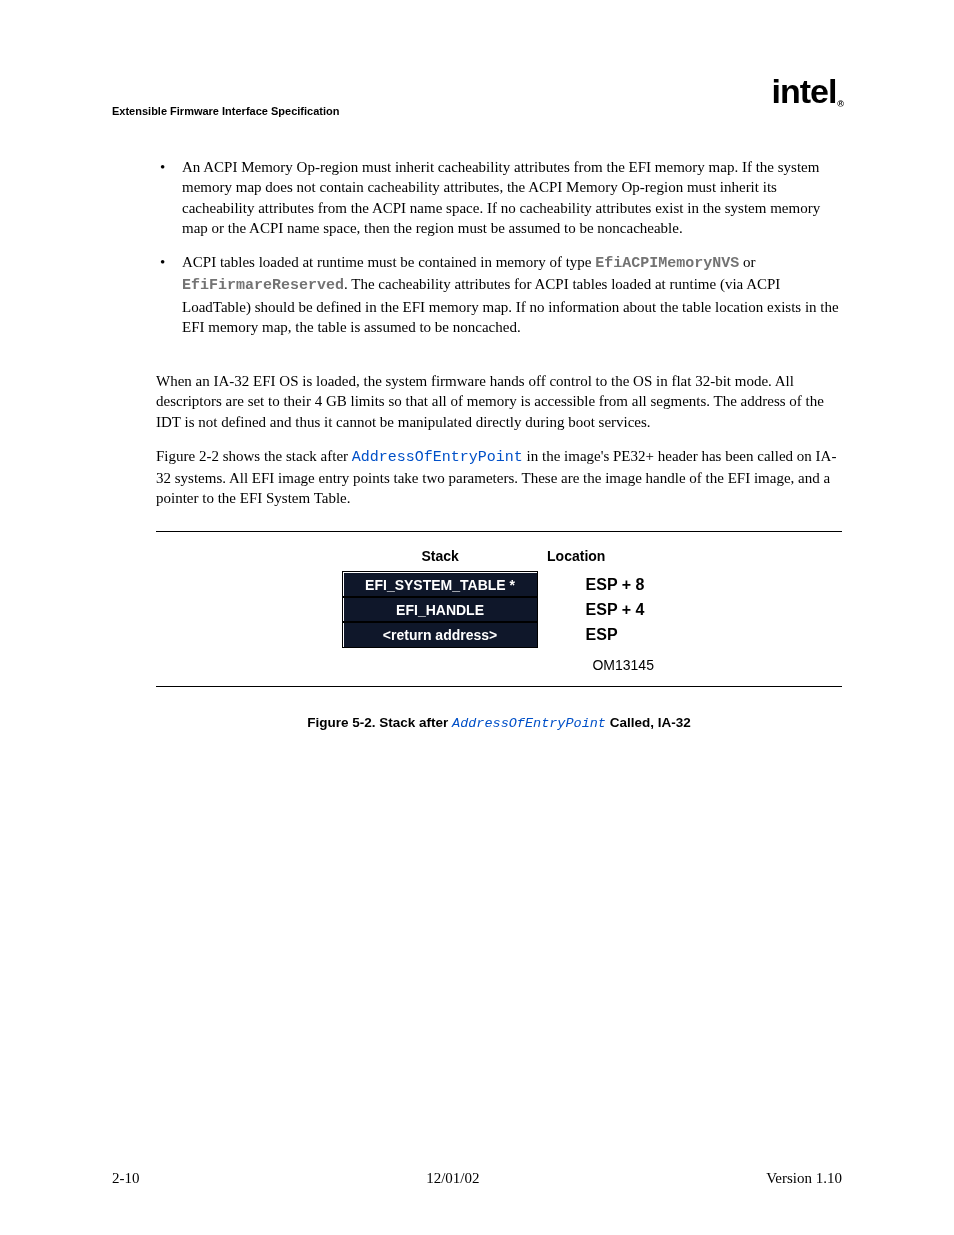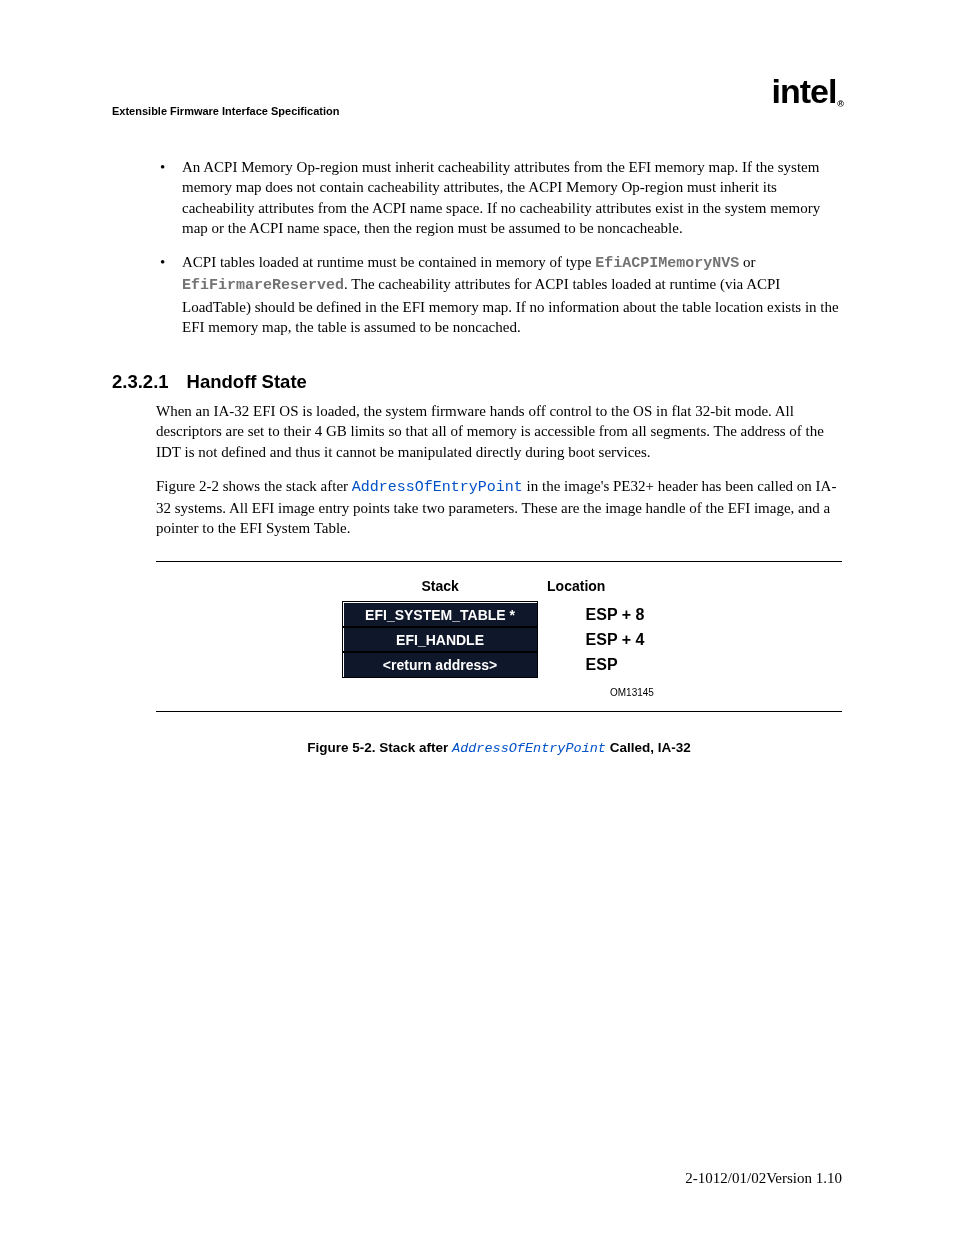--- a/index.html
+++ b/index.html
@@ -125,38 +125,38 @@
   }
   .loc-cell {
     font-family: Arial, Helvetica, sans-serif;
     font-weight: bold;
     font-size: 16px;
     padding: 3px 10px 3px 48px;
     text-align: left;
   }
   .om-id {
     font-family: Arial, Helvetica, sans-serif;
-    font-size: 10px;
+    font-size: 14px;
     text-align: right;
     padding-top: 10px;
   }
   .figure-caption {
     text-align: center;
     font-family: Arial, Helvetica, sans-serif;
     font-size: 13.5px;
     margin-top: 10px;
   }
   .figure-caption .bold { font-weight: bold; }
   .footer {
     position: absolute;
     left: 112px;
     right: 112px;
     bottom: 48px;
     display: flex;
-    justify-content: flex-end;
+    justify-content: space-between;
     font-size: 15px;
     font-family: Liberation Serif, serif;
   }
 </style>
 </head>
 <body>
 
 <div class="page">
 
   <div class="header-row">
@@ -170,23 +170,20 @@
 
     <ul class="bullets">
       <li>
         <span>An ACPI Memory Op-region must inherit cacheability attributes from the EFI memory map. If the system memory map does not contain cacheability attributes, the ACPI Memory Op-region must inherit its cacheability attributes from the ACPI name space. If no cacheability attributes exist in the system memory map or the ACPI name space, then the region must be assumed to be noncacheable.</span>
       </li>
       <li>
         <span>ACPI tables loaded at runtime must be contained in memory of type </span><span class="code-red">EfiACPIMemoryNVS</span><span> or </span><span class="code-red">EfiFirmareReserved</span><span>.  The cacheability attributes for ACPI tables loaded at runtime (via ACPI LoadTable) should be defined in the EFI memory map. If no information about the table location exists in the EFI memory map, the table is assumed to be noncached.</span>
       </li>
     </ul>
 
-    <div class="section-heading">
-      <span class="sect-num">2.3.2.1</span><span>Handoff State</span>
-    </div>
 
     <p class="body">When an IA-32 EFI OS is loaded, the system firmware hands off control to the OS in flat 32-bit mode.  All descriptors are set to their 4 GB limits so that all of memory is accessible from all segments.  The address of the IDT is not defined and thus it cannot be manipulated directly during boot services.</p>
 
     <p class="body">
       <span>Figure 2-2 shows the stack after </span><span class="code-blue">AddressOfEntryPoint</span><span> in the image's PE32+ header has been called on IA-32 systems.  All EFI image entry points take two parameters.  These are the image handle of the EFI image, and a pointer to the EFI System Table.</span>
     </p>
 
     <div class="figure-wrap">
       <table class="stack-table">
         <tbody>

